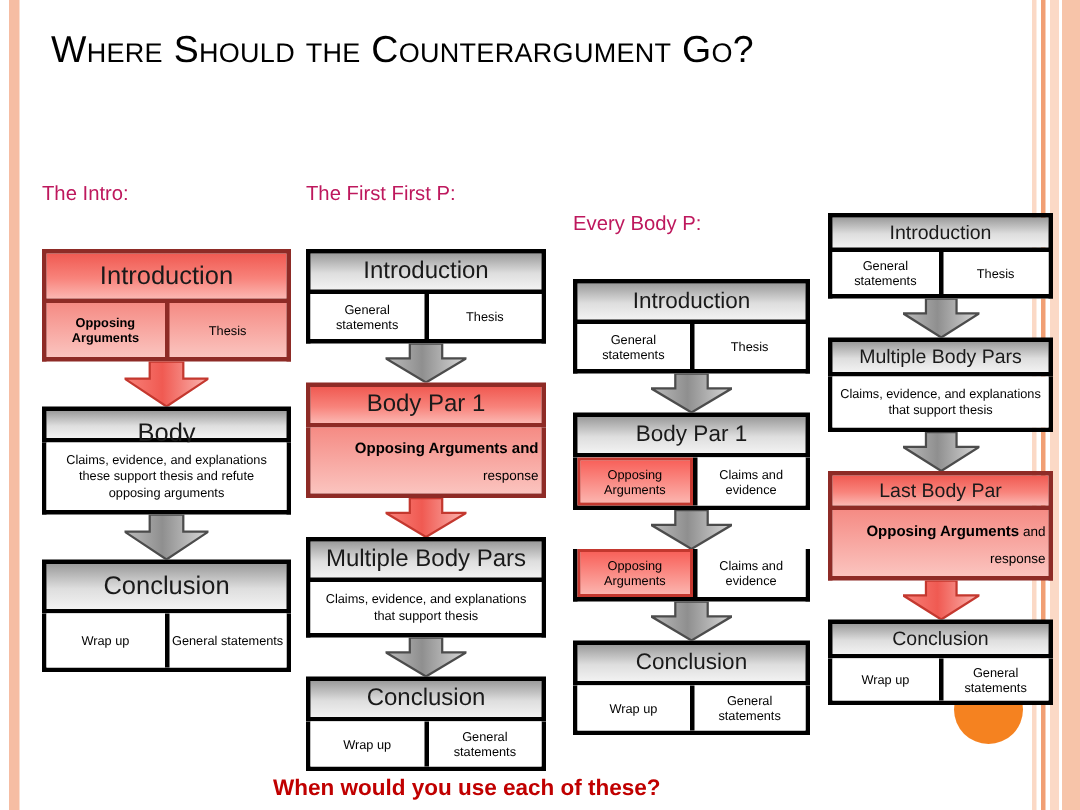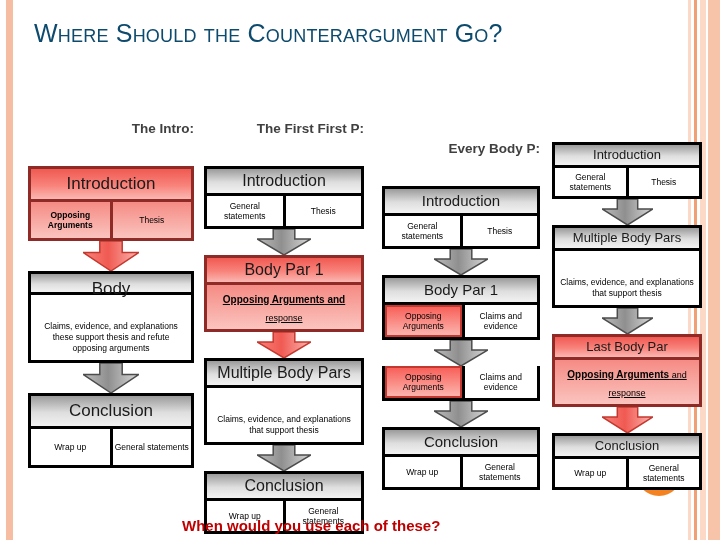--- a/index.html
+++ b/index.html
@@ -16,29 +16,29 @@
   .stripe-r1{right:29px;width:3px;background:#fbd9c6;}
   .stripe-r2{right:23px;width:3px;background:#f19f74;}
   .stripe-r3{right:14px;width:6px;background:#fbd9c6;}
   .stripe-r4{right:0px;width:12px;background:#f7c4a9;}
   .orange-dot{position:absolute;right:38px;bottom:44px;width:46px;height:46px;
     border-radius:50%;background:#f58220;}
 
   
   #title{
     position:absolute;left:34px;top:18px;width:580px;
-    color:#0c4a6e;font-size:25px;line-height:30px;
+    color:#000000;font-size:25px;line-height:30px;
     font-variant:small-caps;letter-spacing:.2px;
     font-family:"Liberation Sans", sans-serif;font-weight:400;
   }
 
   
   .col{position:absolute;top:120px;}
   .col-head{
-    text-align:right;font-weight:bold;font-size:13.5px;color:#404040;
+    text-align:left;font-weight:normal;font-size:13.5px;color:#be185d;
     height:24px;line-height:18px;white-space:nowrap;
   }
   .stack{position:relative;margin-top:22px;}
 
   
   .blk{position:relative;margin-bottom:0;}
   .band{
     border:3px solid #000;height:30px;line-height:26px;text-align:center;
     font-size:16px;color:#1a1a1a;box-sizing:border-box;
     background:linear-gradient(180deg,#9b9b9b 0%,#dedede 55%,#f2f2f2 100%);
@@ -56,27 +56,27 @@
   }
   .cell + .cell{border-left:3px solid #000;}
   .cells.red .cell{background:transparent;}
   .cells.red .cell + .cell{border-left-color:#8e2b26;}
   .cell.wide{font-size:8.5px;line-height:11px;}
   .cell.b{font-weight:bold;}
   .cell.redfill{
     background:linear-gradient(180deg,#f8615a 0%,#fcb4ae 100%);
     border:2px solid #c4382f;font-weight:normal;
   }
-  .cell.single{font-size:8.5px;line-height:11px;padding:6px 4px;margin-top:20px;}
+  .cell.single{font-size:8.5px;line-height:11px;padding:6px 4px;}
 
   
   .respcell{
     border:3px solid #8e2b26;border-top:0;box-sizing:border-box;
     background:linear-gradient(180deg,#f58b84 0%,#fbc4bf 100%);
-    text-align:center;padding:4px 2px;text-decoration:underline;
+    text-align:right;padding:4px 2px;
   }
   .respcell .b{font-weight:bold;font-size:10px;}
   .respcell .n{font-weight:normal;font-size:9px;}
 
   
   .arrow{position:relative;margin:0 auto;}
   .arrow svg{display:block;}
 
   
   #footer{

